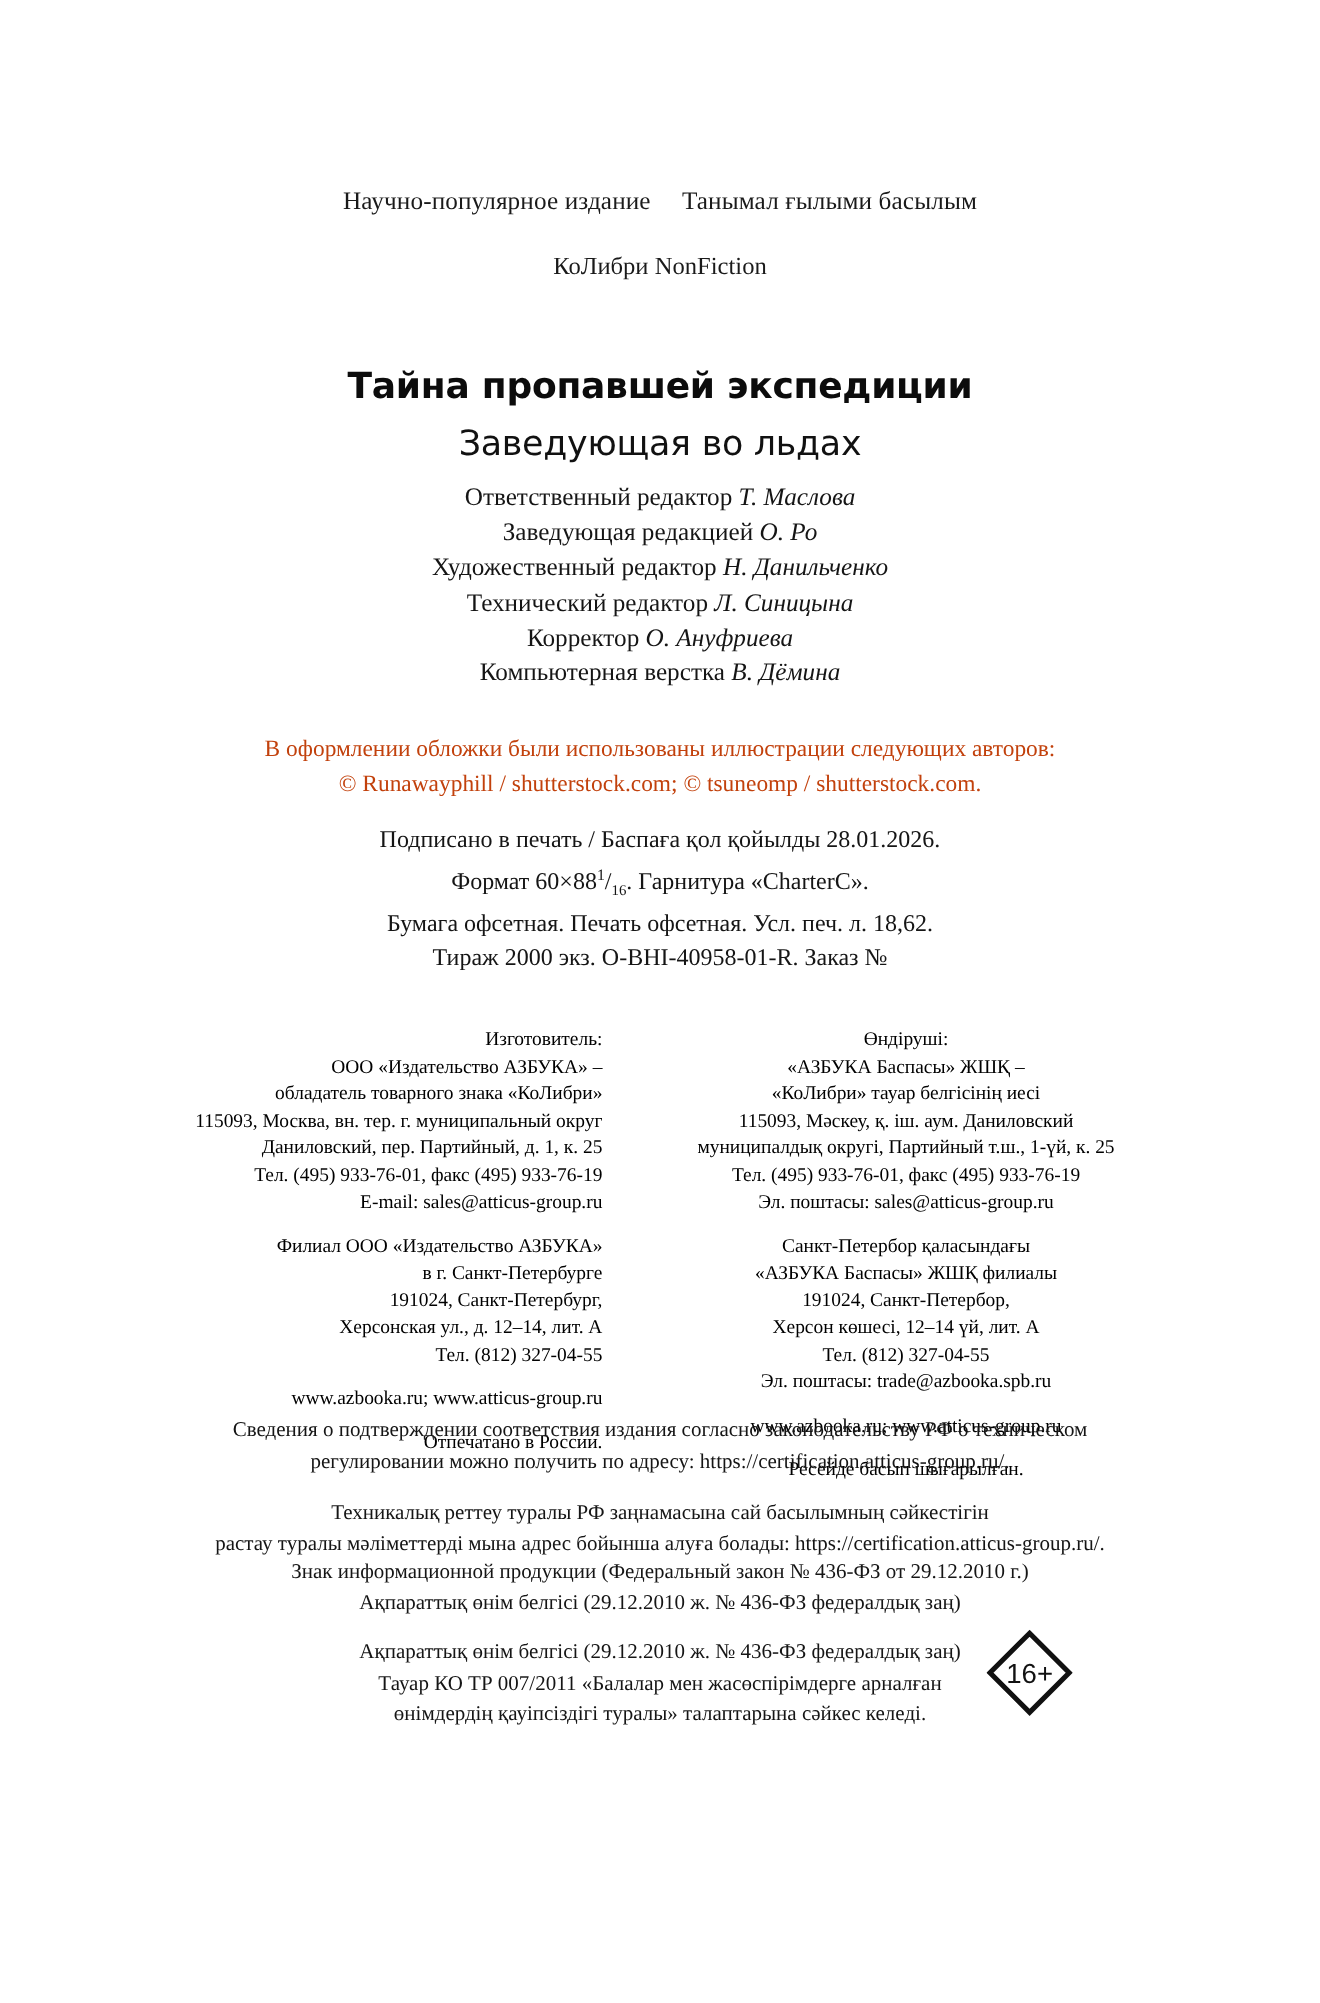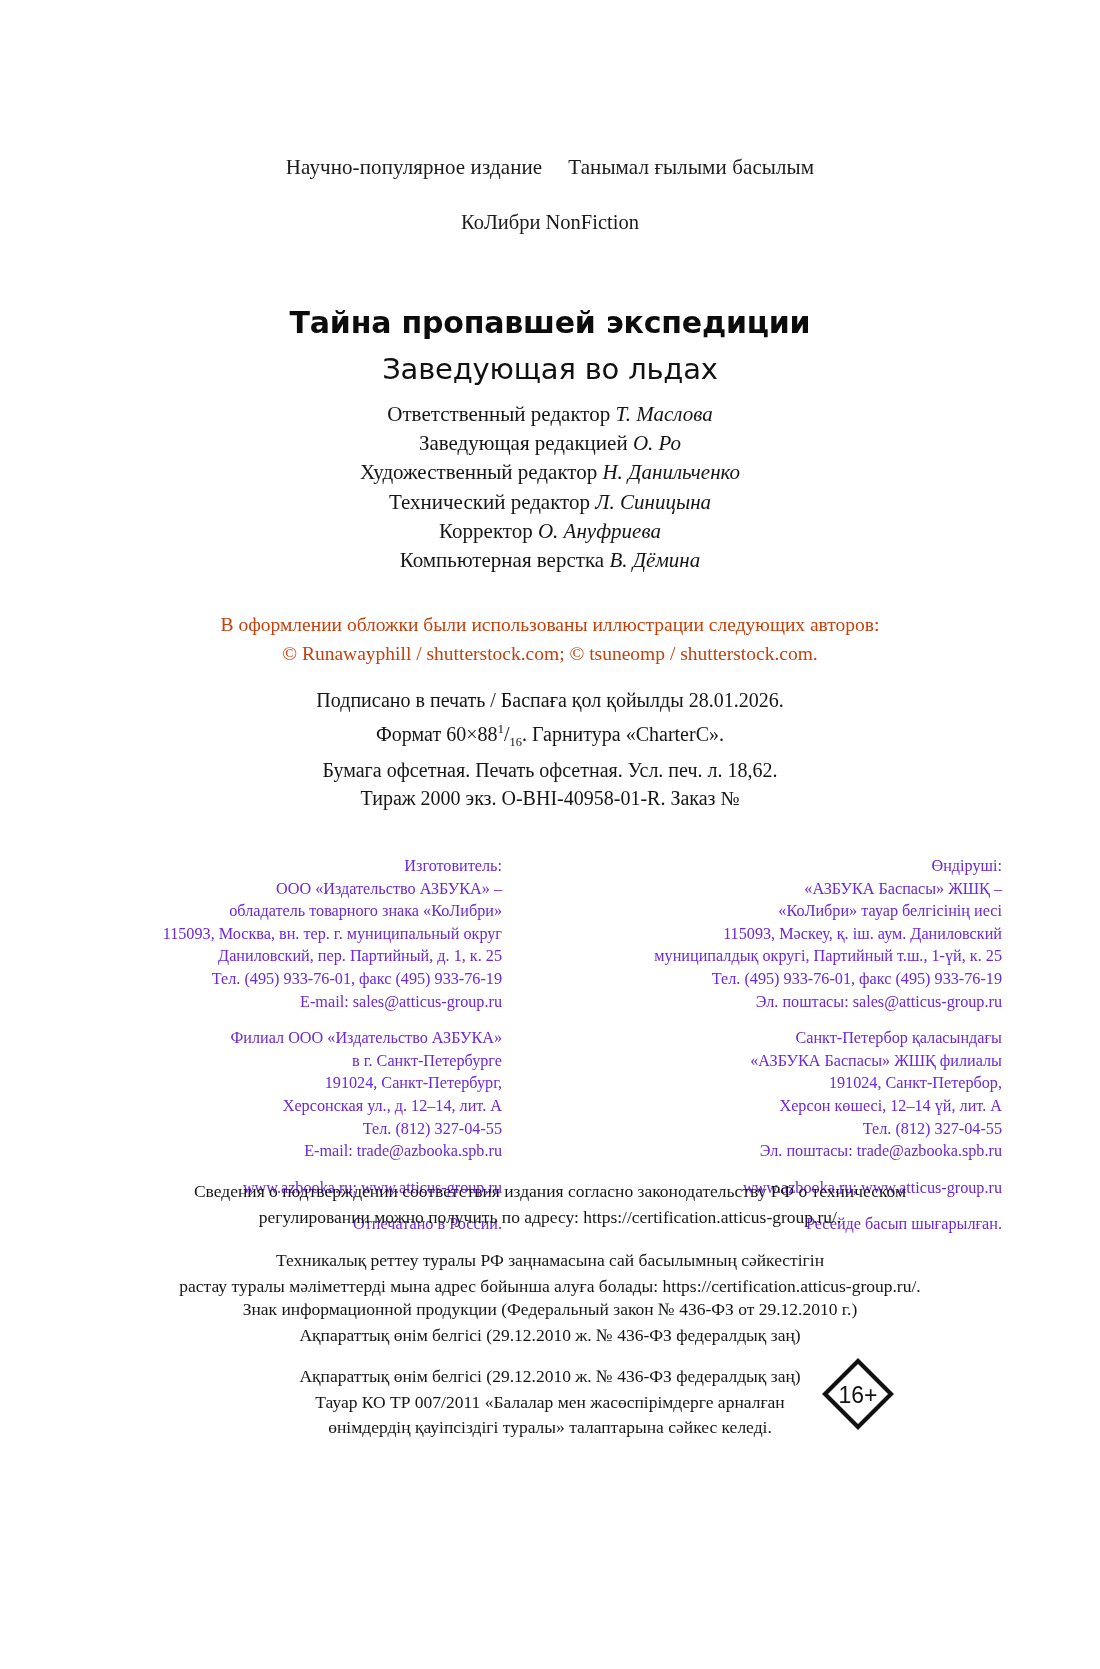--- a/index.html
+++ b/index.html
@@ -102,36 +102,36 @@
   .printdata sup { font-size: 0.66em; vertical-align: super; }
   .printdata sub { font-size: 0.62em; vertical-align: sub; }
   .frac { display: inline-block; }
 
   
   .pubcols {
     position: absolute;
     top: 855px; left: 0; width: 889px;
     font-size: 16.2px;
     line-height: 22.6px;
-    color: #6d28d9;
+    color: #000000;
   }
   .pubcols .cols {
     display: flex;
     width: 1100px;
   }
   .pubcols .col-left {
     width: 410px;
     margin-left: 92px;
     text-align: right;
     padding-right: 8px;
   }
   .pubcols .col-right {
     width: 470px;
-    margin-left: 16px;
-    text-align: right;
+    margin-left: 4px;
+    text-align: center;
     padding-left: 6px;
   }
   .blk { margin: 0 0 0 0; }
   .blk + .blk { margin-top: 14px; }
   .ln { white-space: nowrap; }
 
   
   .certify {
     position: absolute;
     top: 1178px; left: 0; width: 1100px;
@@ -227,21 +227,20 @@
           <div class="ln">Даниловский, пер. Партийный, д. 1, к. 25</div>
           <div class="ln">Тел. (495) 933-76-01, факс (495) 933-76-19</div>
           <div class="ln">E-mail: sales@atticus-group.ru</div>
         </div>
         <div class="blk">
           <div class="ln">Филиал ООО «Издательство АЗБУКА»</div>
           <div class="ln">в г. Санкт-Петербурге</div>
           <div class="ln">191024, Санкт-Петербург,</div>
           <div class="ln">Херсонская ул., д. 12–14, лит. А</div>
           <div class="ln">Тел. (812) 327-04-55</div>
-          <div class="ln">E-mail: trade@azbooka.spb.ru</div>
         </div>
         <div class="blk">
           <div class="ln">www.azbooka.ru;  www.atticus-group.ru</div>
         </div>
         <div class="blk">
           <div class="ln">Отпечатано в России.</div>
         </div>
       </div>
 
       <div class="col-right">

